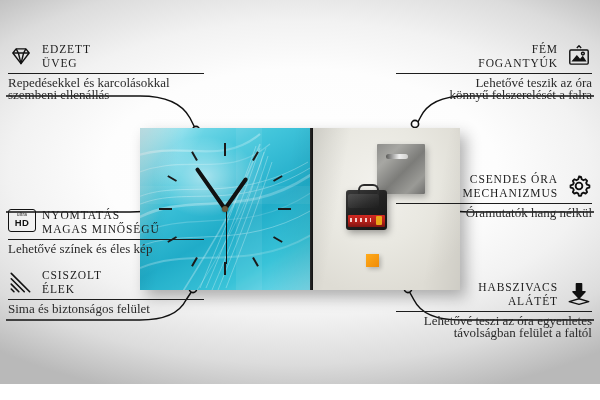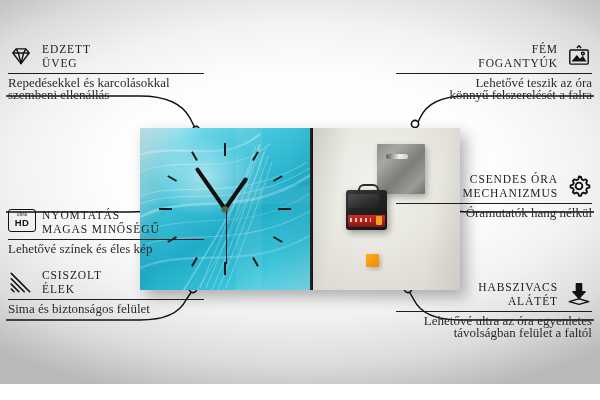--- a/index.html
+++ b/index.html
@@ -279,17 +279,17 @@
           <path d="M9.6 2.5 h4.8 v7.4 h3.2 L12 16 L6.4 9.9 h3.2 Z" fill="#111"></path>
           <path d="M12 16.4 L21 19 L12 21.6 L3 19 Z"></path>
         </svg>
       </span>
       <div>
         <div class="lab-title">HABSZIVACS</div>
         <div class="lab-title">ALÁTÉT</div>
       </div>
     </div>
     <div class="rule"></div>
-    <div class="lab-sub">Lehetővé ultra az óra egyenletes</div>
+    <div class="lab-sub">Lehetővé teszi az óra egyenletes</div>
     <div class="lab-sub">távolságban felület a faltól</div>
   </div>
 
 </div>
 
 </body></html>

